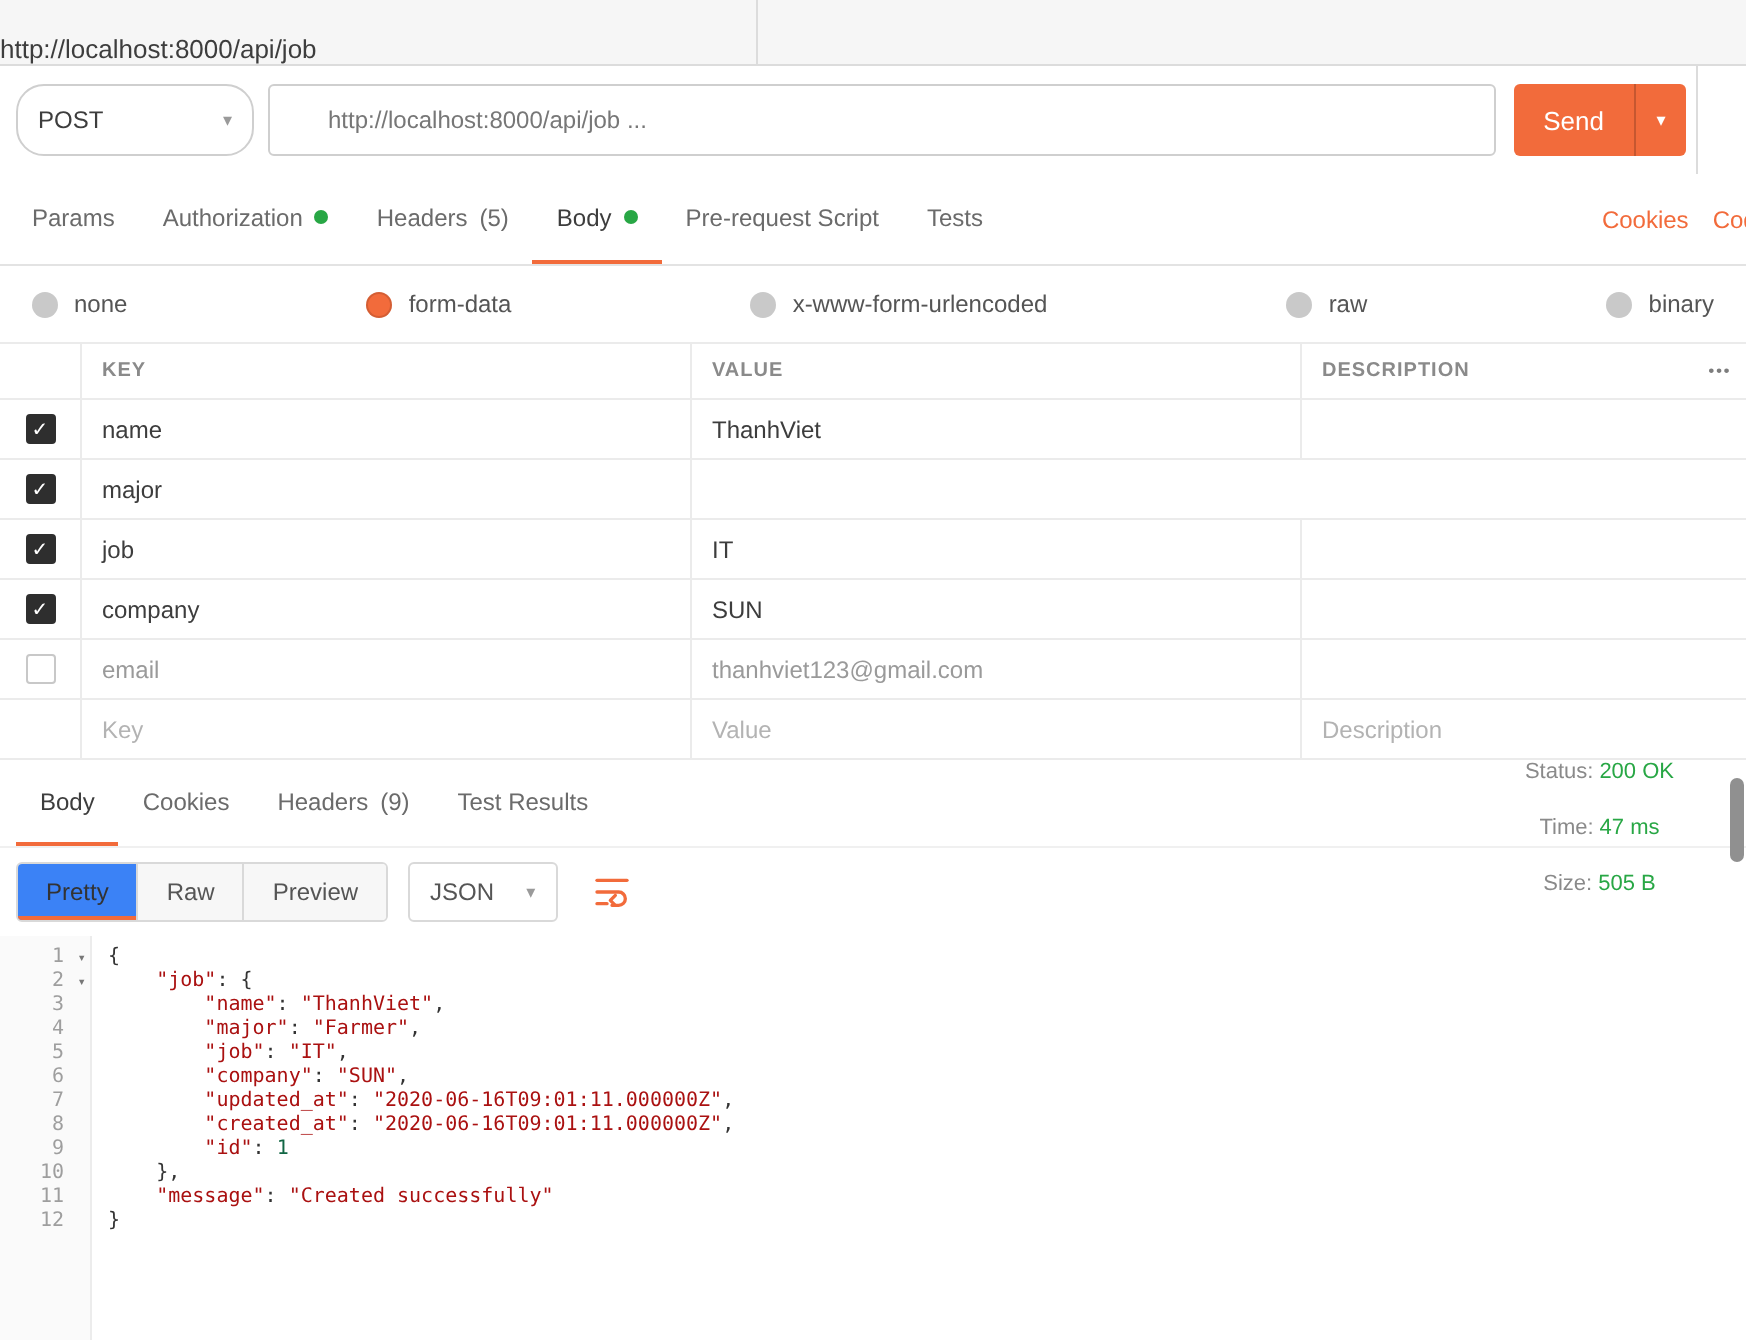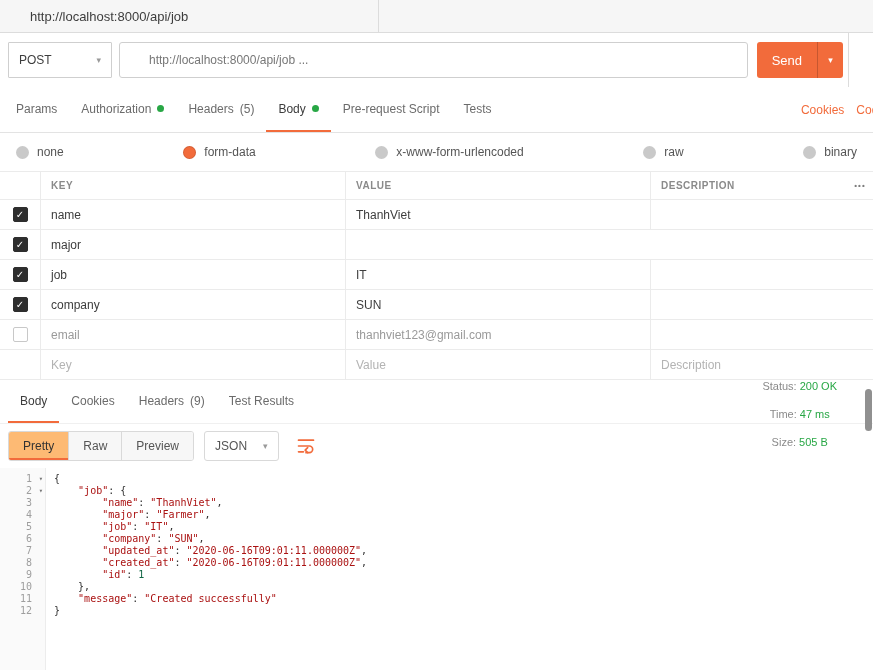--- a/index.html
+++ b/index.html
@@ -11,25 +11,25 @@
   }
   *{box-sizing:border-box; margin:0; padding:0;}
   body{
     width:873px; height:670px; overflow:hidden; position:relative;
     font-family:"Liberation Sans", sans-serif; background:#fff; color:#333;
   }
   .app{display:flex; flex-direction:column; width:873px; height:670px;}
 
   
   .tabbar{height:33px; background:#f6f6f6; border-bottom:1px solid #dcdcdc; display:flex; flex:none;}
-  .tab-active{width:379px; border-right:1px solid #dcdcdc; display:flex; align-items:center; padding:0 30px; font-size:13px; color:#3d3d3d;}
+  .tab-active{width:379px; border-right:1px solid #dcdcdc; display:flex; align-items:flex-end; padding:0 0; font-size:13px; color:#3d3d3d;}
 
   
   .urlrow{height:54px; flex:none; display:flex; align-items:center; padding:0 0 0 8px; background:#fff;}
-  .method-select{width:104px; height:36px; flex:none; background:#fff; border:1px solid #cfcfcf; border-radius:1px;
+  .method-select{width:119px; height:36px; flex:none; background:#fff; border:1px solid #cfcfcf; border-radius:14px;
     display:flex; align-items:center; justify-content:space-between; padding:0 10px; font-size:12px; color:#3d3d3d; cursor:pointer;}
   .caret{color:#9a9a9a; font-size:9px;}
   .url-input{flex:1; height:36px; border:1px solid #cfcfcf; border-radius:3px; margin-left:7px; padding:0 29px;
     font-size:12px; color:#777; font-family:"Liberation Sans", sans-serif; outline:none; background:#fff;}
   .send-group{display:flex; margin-left:9px; flex:none;}
   .send-btn{height:36px; padding:0 15px; background:var(--accent); color:#fff; border:none; border-radius:3px 0 0 3px;
     font-size:13px; font-family:"Liberation Sans", sans-serif; cursor:pointer;}
   .send-caret{height:36px; width:26px; background:var(--accent); border:none; border-left:1px solid rgba(0,0,0,0.18);
     border-radius:0 3px 3px 0; color:#fff; cursor:pointer; font-size:9px;}
   .send-caret .caret{color:#fff;}
@@ -73,21 +73,21 @@
   .meta{margin-left:auto; margin-right:28px; display:flex; align-items:center; gap:16px; font-size:11px;flex-direction:column;}
   .meta-label{color:#8a8a8a;}
   .meta-val{color:var(--green); margin-left:3px;}
 
   
   .viewbar{height:44px; flex:none; display:flex; align-items:center; padding:0 8px; gap:10px;}
   .seg{display:flex; height:30px; border:1px solid #d9d9d9; border-radius:3px; overflow:hidden;}
   .seg-btn{padding:0 14px; display:flex; align-items:center; font-size:12px; color:#555; background:#f7f7f7;
     border-left:1px solid #d9d9d9; cursor:pointer;}
   .seg-btn:first-child{border-left:none;}
-  .seg-btn.active{background:#fdba74; color:#333; box-shadow:inset 0 -2px 0 var(--accent);}
+  .seg-btn.active{background:#3b82f6; color:#333; box-shadow:inset 0 -2px 0 var(--accent);}
   .format-select{height:30px; border:1px solid #d9d9d9; border-radius:3px; background:#fff; display:flex; align-items:center;
     gap:16px; padding:0 10px; font-size:12px; color:#555; cursor:pointer;}
   .wrap-icon{width:22px; height:22px; margin-left:6px; cursor:pointer; display:flex; align-items:center; justify-content:center;}
 
   
   .codewrap{flex:1; display:flex; overflow:hidden; font-family:"DejaVu Sans Mono", monospace; font-size:10px; line-height:12px; background:#fff;}
   .gutter{width:46px; flex:none; background:#fafafa; border-right:1px solid #ececec; color:#9e9e9e; padding-top:5px;}
   .gline{height:12px; text-align:right; padding-right:13px; position:relative;}
   .fold{position:absolute; right:2px; top:0; font-size:7px; color:#777; cursor:pointer;}
   .code{flex:1; padding:5px 0 0 8px; color:#333;}

